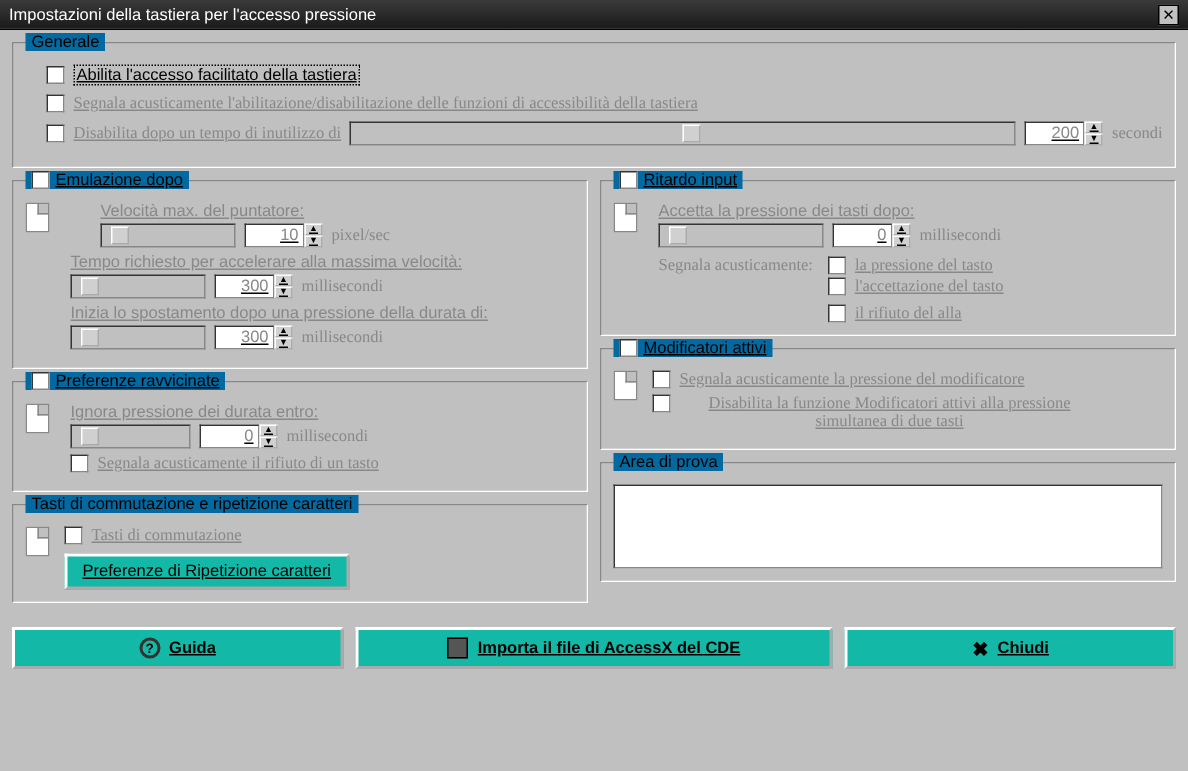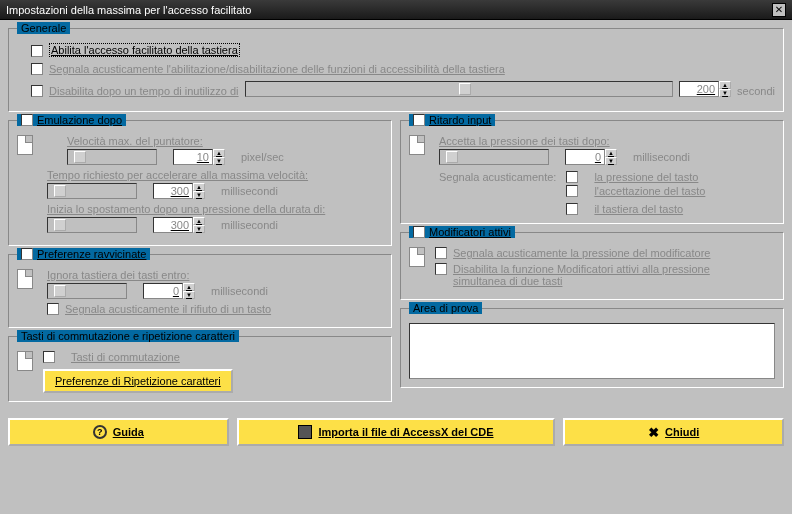--- a/index.html
+++ b/index.html
@@ -61,33 +61,33 @@
   top: -7px;
   left: 8px;
   background: #0369a1;
   padding: 0 4px;
   display: flex;
   align-items: center;
   gap: 4px;
 }
 .row {
   display: flex;
-  align-items: flex-end;
+  align-items: center;
   gap: 6px;
   margin-bottom: 6px;
   padding-left: 14px;
 }
 .cb {
   width: 12px;
   height: 12px;
   background: #fff;
   border: 1px inset #888;
   flex-shrink: 0;
 }
-.disabled-text { color: #888; }
+.disabled-text { color: #888; font-family: Liberation Serif, serif; }
 .slider {
   height: 16px;
   background: #c0c0c0;
   border: 1px inset #888;
   position: relative;
   flex-shrink: 0;
 }
 .slider .thumb {
   position: absolute;
   width: 12px;
@@ -158,30 +158,30 @@
 }
 .sub .lbl {
   display: block;
   text-decoration: underline;
   color: #888;
   margin-bottom: 2px;
 }
 .inline {
   display: flex;
   align-items: center;
-  gap: 16px;
+  gap: 6px;
 }
 .textarea {
   background: #fff;
   border: 1px inset #888;
   width: 100%;
   height: 56px;
 }
 .button {
-  background: #fde047;
+  background: #14b8a6;
   border: 2px outset #fff;
   padding: 4px 10px;
   display: flex;
   align-items: center;
   justify-content: center;
   gap: 6px;
   cursor: pointer;
 }
 .bottom-buttons {
   display: flex;
@@ -214,31 +214,32 @@
   font-size: 13px;
   font-weight: bold;
 }
 .underline { text-decoration: underline; }
 .sub-cb-row {
   display: flex;
   align-items: center;
   gap: 6px;
   margin-bottom: 4px;
   padding-left: 30px;
+  text-align: center;
 }
 .bordered-text {
   border: 1px dotted #000;
   padding: 0 1px;
 }
 </style>
 </head>
 <body>
 
 <div class="titlebar">
-  <span>Impostazioni della massima per l'accesso facilitato</span>
+  <span>Impostazioni della tastiera per l'accesso pressione</span>
   <div class="close">✕</div>
 </div>
 
 <div class="window-body">
 
   <div class="fieldset">
     <div class="legend">
         <span>Generale</span>
       </div>
     <div class="row">
@@ -331,21 +332,21 @@
 
       <div class="fieldset">
         <div class="legend">
             <div class="cb"></div>
             <span class="underline">Preferenze ravvicinate</span>
           </div>
         <div style="display:flex">
           <div class="doc-icon"></div>
           <div style="flex:1">
             <div class="sub" style="padding-left:10px">
-              <span class="lbl">Ignora tastiera dei tasti entro:</span>
+              <span class="lbl">Ignora pressione dei durata entro:</span>
               <div class="inline">
                 <div class="slider" style="width:80px">
                     <div class="thumb"></div>
                   </div>
                 <div class="spinner">
                     <div class="val">0</div>
                     <div class="btns">
                       <div class="btn">▲</div>
                       <div class="btn">▼</div>
                     </div>
@@ -412,21 +413,21 @@
                 <div class="inline" style="margin-bottom:2px">
                     <div class="cb"></div>
                     <span class="disabled-text underline">la pressione del tasto</span>
                   </div>
                 <div class="inline" style="margin-bottom:6px">
                     <div class="cb"></div>
                     <span class="disabled-text underline">l'accettazione del tasto</span>
                   </div>
                 <div class="inline">
                     <div class="cb"></div>
-                    <span class="disabled-text underline">il tastiera del tasto</span>
+                    <span class="disabled-text underline">il rifiuto del alla</span>
                   </div>
               </div>
             </div>
           </div>
         </div>
       </div>
 
       <div class="fieldset">
         <div class="legend">
             <div class="cb"></div>

